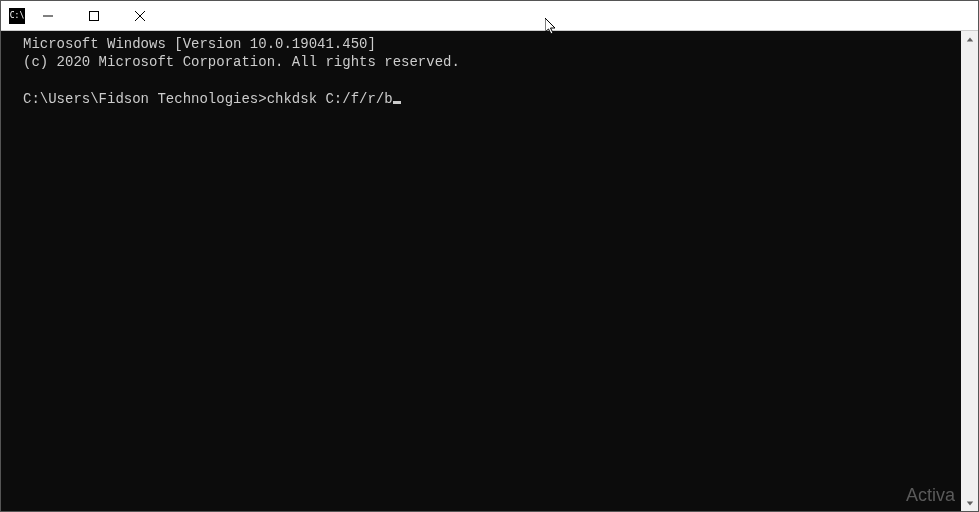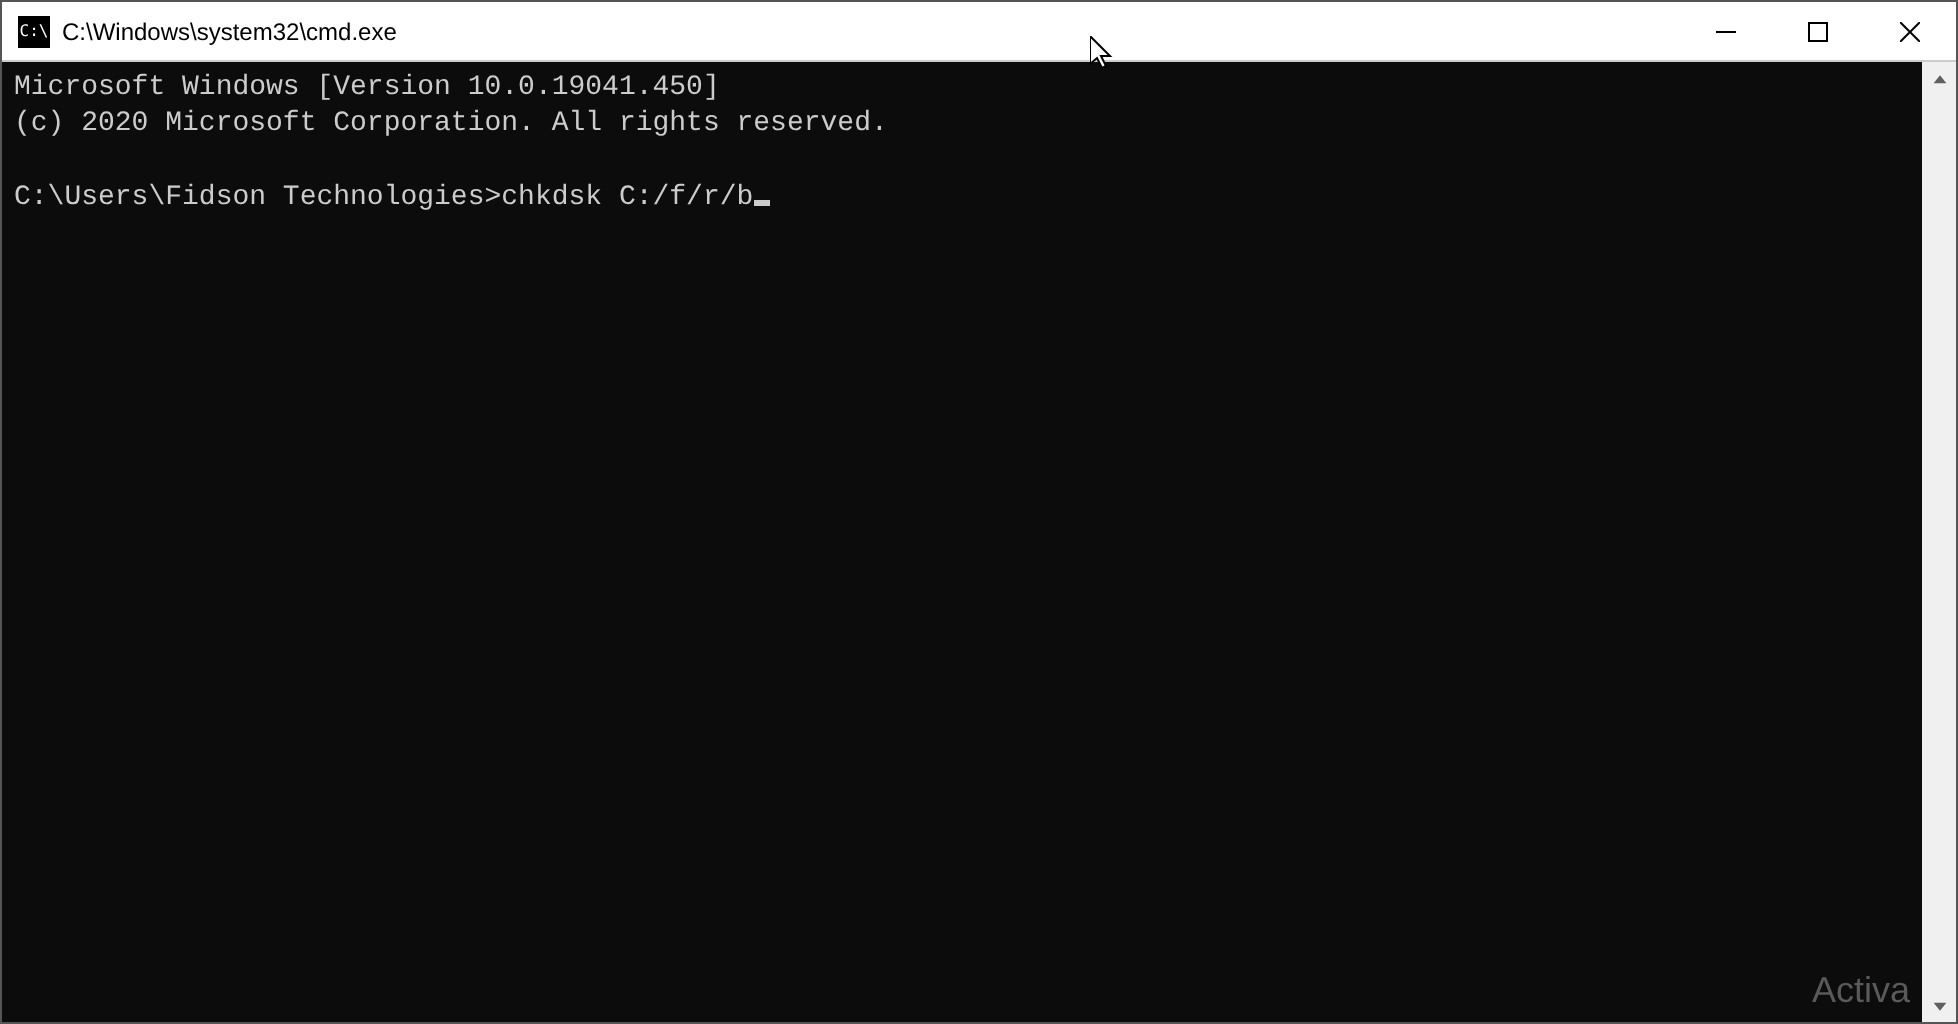--- a/index.html
+++ b/index.html
@@ -70,21 +70,21 @@
       display: flex;
       background: #000;
     }
     .terminal-content {
       flex: 1;
       background: #0c0c0c;
       color: #cccccc;
       font-family: Consolas, "Courier New", monospace;
       font-size: 14px;
       line-height: 1.3;
-      padding: 4px 6px;
+      padding: 4px 22px;
       white-space: pre;
       overflow: hidden;
     }
     .scrollbar {
       width: 17px;
       background: #f0f0f0;
       display: flex;
       flex-direction: column;
     }
     .scroll-arrow {
@@ -131,21 +131,20 @@
       width: 16px;
       height: 20px;
     }
   </style>
 </head>
 <body>
 
 <div class="window">
   <div class="titlebar">
     <div class="title-icon">C:\</div>
-    <div class="title-text">C:\Windows\system32\cmd.exe</div>
     <div class="title-controls">
       <div class="title-btn">
         <svg viewBox="0 0 10 10">
             <line x1="0" y1="5" x2="10" y2="5" stroke="#000" stroke-width="1"></line>
           </svg>
       </div>
       <div class="title-btn">
         <svg viewBox="0 0 10 10">
             <rect x="0.5" y="0.5" width="9" height="9" fill="none" stroke="#000" stroke-width="1"></rect>
           </svg>

